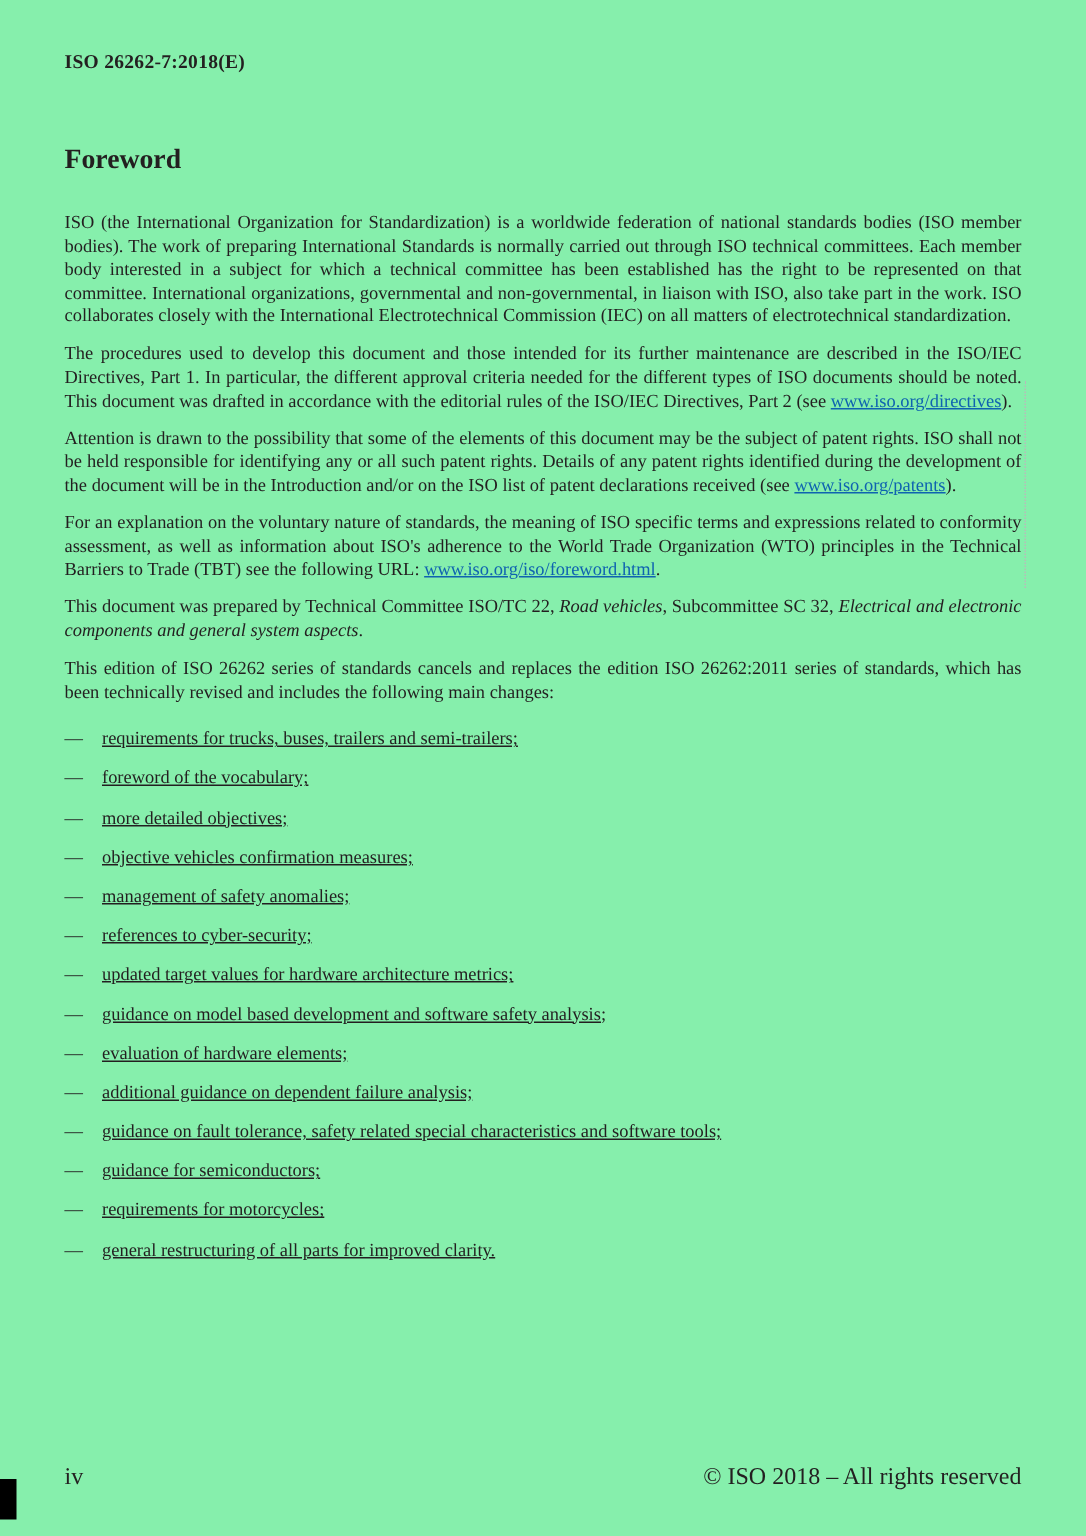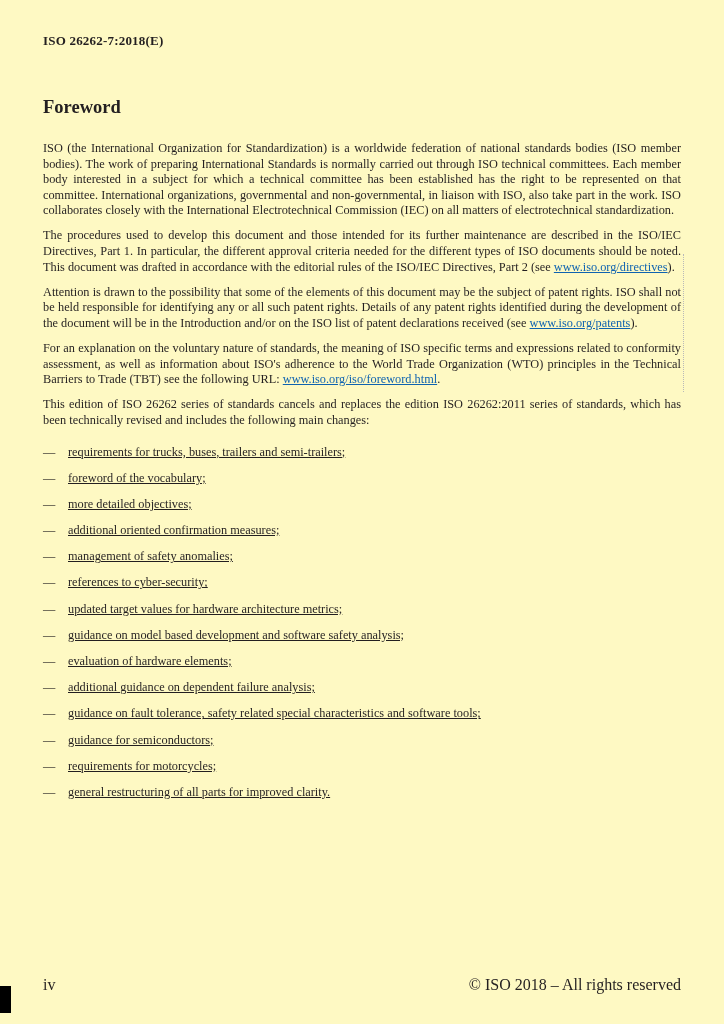--- a/index.html
+++ b/index.html
@@ -1,21 +1,21 @@
 <!DOCTYPE html>
 <html><head>
 <meta charset="utf-8">
 <style>
   html, body { margin: 0; padding: 0; background: #e8e8e8; }
   .page {
     position: relative;
     width: 724px;
     height: 1024px;
     margin: 0 auto;
-    background: #fef9c3;
+    background: #86efac;
     color: #231f20;
     font-family: "Liberation Serif", serif;
     overflow: hidden;
   }
   .content {
     position: absolute;
     left: 43px;
     right: 43px;
     top: 33px;
   }
@@ -90,39 +90,40 @@
   <div class="content">
     <div class="doc-number">ISO 26262-7:2018(E)</div>
 
     <div class="foreword-title">Foreword</div>
 
     <div class="paragraphs">
         <p><span>ISO (the International Organization for Standardization) is a worldwide federation of national standards bodies (ISO member bodies). The work of preparing International Standards is normally carried out through ISO technical committees. Each member body interested in a subject for which a technical committee has been established has the right to be represented on that committee. International organizations, governmental and non-governmental, in liaison with ISO, also take part in the work. ISO collaborates closely with the International Electrotechnical Commission (IEC) on all matters of electrotechnical standardization.</span></p>
         <p><span>The procedures used to develop this document and those intended for its further maintenance are described in the ISO/IEC Directives, Part 1. In particular, the different approval criteria needed for the different types of ISO documents should be noted. This document was drafted in accordance with the editorial rules of the ISO/IEC Directives, Part 2 (see </span><a href="#" class="doc-link">www.iso.org/directives</a><span>).</span></p>
         <p><span>Attention is drawn to the possibility that some of the elements of this document may be the subject of patent rights. ISO shall not be held responsible for identifying any or all such patent rights. Details of any patent rights identified during the development of the document will be in the Introduction and/or on the ISO list of patent declarations received (see </span><a href="#" class="doc-link">www.iso.org/patents</a><span>).</span></p>
         <p><span>For an explanation on the voluntary nature of standards, the meaning of ISO specific terms and expressions related to conformity assessment, as well as information about ISO's adherence to the World Trade Organization (WTO) principles in the Technical Barriers to Trade (TBT) see the following URL: </span><a href="#" class="doc-link">www.iso.org/iso/foreword.html</a><span>.</span></p>
+        <p><span>This document was prepared by Technical Committee ISO/TC 22, </span><span class="italic">Road vehicles</span><span>, Subcommittee SC 32, </span><span class="italic">Electrical and electronic components and general system aspects</span><span>.</span></p>
         <p><span>This edition of ISO 26262 series of standards cancels and replaces the edition ISO 26262:2011 series of standards, which has been technically revised and includes the following main changes:</span></p>
       </div>
 
     <div class="changes-list">
         <div class="list-item">
           <span class="dash">—</span>
           <span class="item-text">requirements for trucks, buses, trailers and semi-trailers;</span>
         </div>
         <div class="list-item">
           <span class="dash">—</span>
           <span class="item-text">foreword of the vocabulary;</span>
         </div>
         <div class="list-item">
           <span class="dash">—</span>
           <span class="item-text">more detailed objectives;</span>
         </div>
         <div class="list-item">
           <span class="dash">—</span>
-          <span class="item-text">additional oriented confirmation measures;</span>
+          <span class="item-text">objective vehicles confirmation measures;</span>
         </div>
         <div class="list-item">
           <span class="dash">—</span>
           <span class="item-text">management of safety anomalies;</span>
         </div>
         <div class="list-item">
           <span class="dash">—</span>
           <span class="item-text">references to cyber-security;</span>
         </div>
         <div class="list-item">

